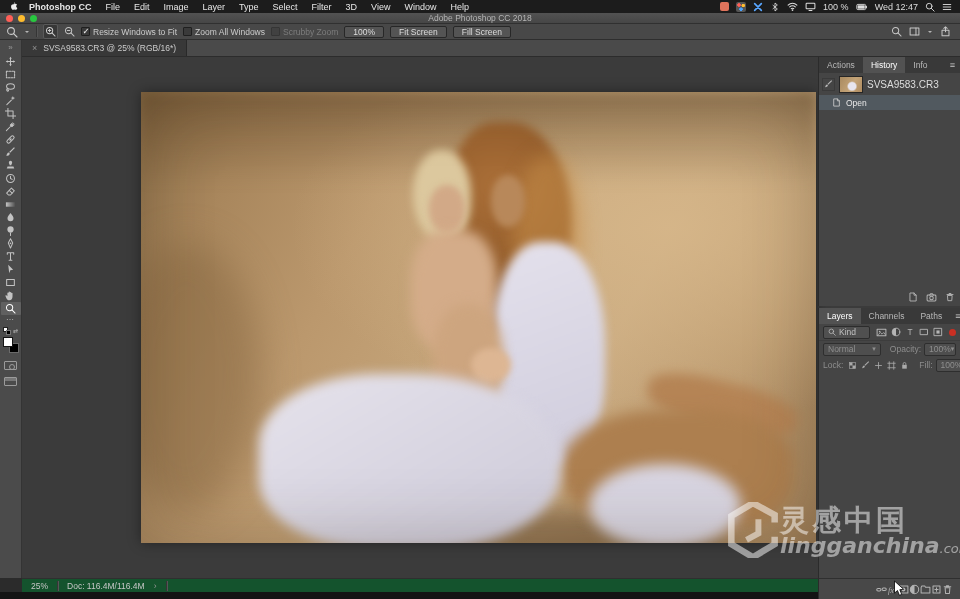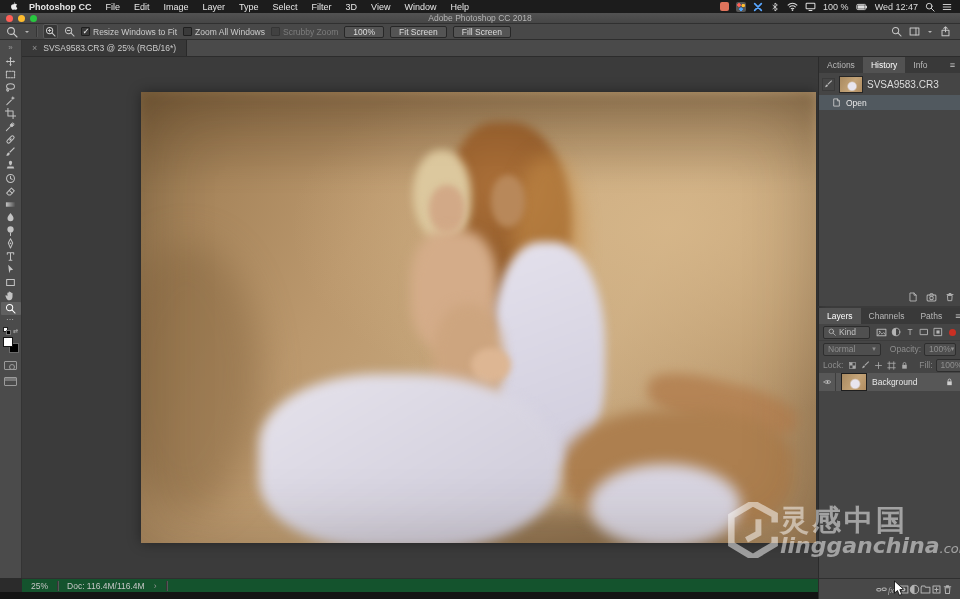--- a/index.html
+++ b/index.html
@@ -637,40 +637,20 @@
             <path d="M4.2 5V3.8a1.8 1.8 0 013.6 0V5" fill="none" stroke="currentColor" stroke-width="1.1" stroke-linecap="round" stroke-linejoin="round"></path>
           </svg>
         </span>
     </span>
     <span style="margin-left:7px">Fill:</span>
     <span class="psel val-sel">
       <span>100%</span>
 
     </span>
   </div>
-  <div id="layer-list" class="layer-list">
-      <div class="layer-row sel">
-        <span class="eye-cell">
-          <span class="picon">
-            <svg viewBox="0 0 12 12" xmlns="http://www.w3.org/2000/svg">
-              <path d="M1 6c2.2-3.2 7.8-3.2 10 0-2.2 3.2-7.8 3.2-10 0z" fill="none" stroke="currentColor" stroke-width="1.1" stroke-linecap="round" stroke-linejoin="round"></path>
-              <circle cx="6" cy="6" r="1.4" fill="currentColor"></circle>
-            </svg>
-          </span>
-        </span>
-        <span class="layer-thumb"></span>
-        <span class="layer-name">Background</span>
-        <span class="picon lockic">
-          <svg viewBox="0 0 12 12" xmlns="http://www.w3.org/2000/svg">
-            <rect x="3" y="5.2" width="6" height="5" fill="currentColor"></rect>
-            <path d="M4.2 5V3.8a1.8 1.8 0 013.6 0V5" fill="none" stroke="currentColor" stroke-width="1.1" stroke-linecap="round" stroke-linejoin="round"></path>
-          </svg>
-        </span>
-      </div>
-    </div>
 </div>
 
 <div class="dock-bottom">
   <span class="ic i11">
       <svg viewBox="0 0 12 12" xmlns="http://www.w3.org/2000/svg">
         <rect x=".8" y="4.8" width="4.6" height="2.9" rx="1.4" fill="none" stroke="currentColor" stroke-width="1.1" stroke-linecap="round" stroke-linejoin="round"></rect>
         <rect x="6.6" y="4.3" width="4.6" height="2.9" rx="1.4" fill="none" stroke="currentColor" stroke-width="1.1" stroke-linecap="round" stroke-linejoin="round"></rect>
       </svg>
     </span>
   <span class="ic i11">

